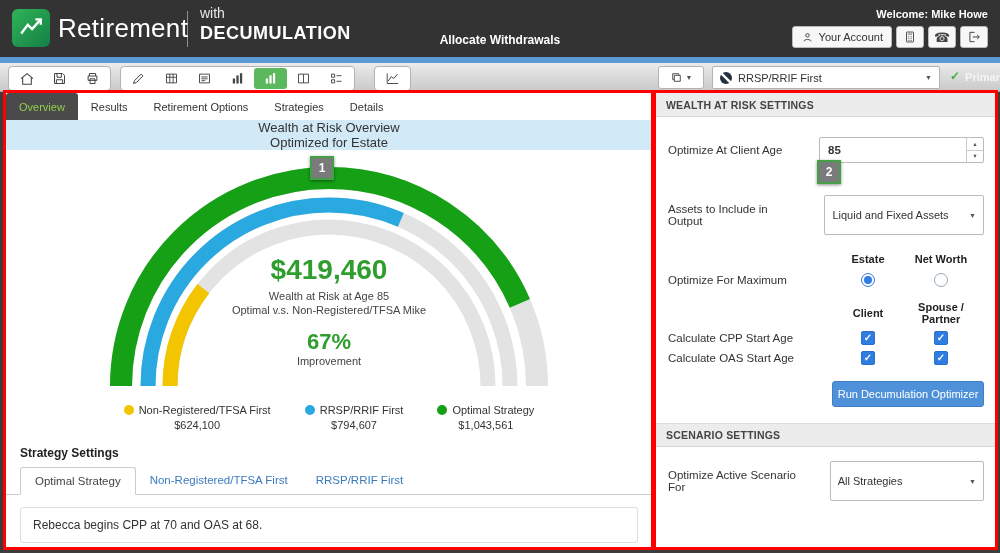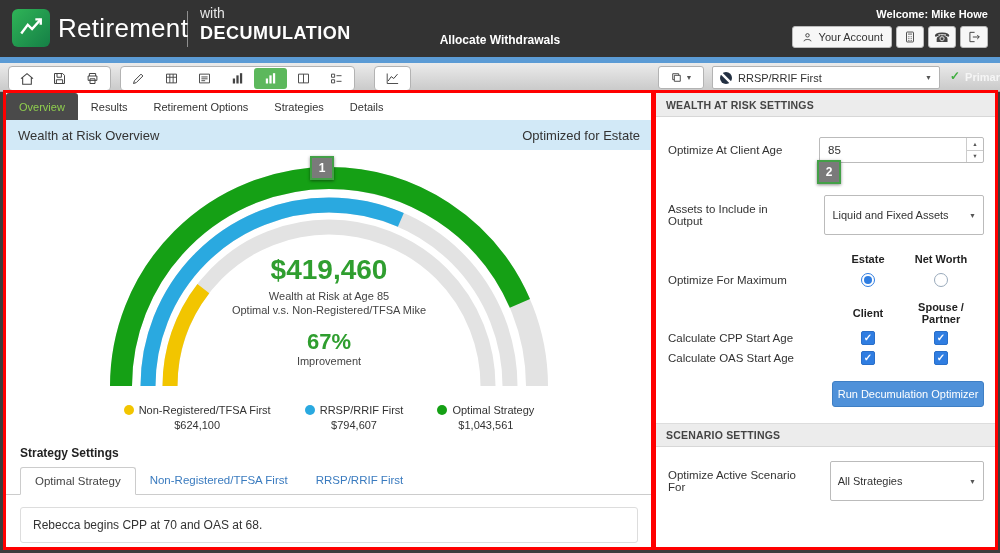--- a/index.html
+++ b/index.html
@@ -42,21 +42,21 @@
   .caret { font-size:7px; color:#555; }
   .primary { position:absolute; left:950px; top:8px; display:flex; gap:5px; font-size:11px; font-weight:bold; color:#f5f5f5; }
   .pcheck { color:#3fae3f; font-weight:bold; font-size:12px; line-height:11px; }
 
   
   .panel-left { position:absolute; left:6px; top:93px; width:646px; height:455px; background:#fff; overflow:hidden; }
   .main-tabs { display:flex; height:27px; align-items:stretch; }
   .main-tab { padding:0 13px; display:flex; align-items:center; font-size:11px; color:#333; cursor:pointer; }
   .main-tab.active { background:#4a4a4a; color:#8fce4e; border-radius:3px 3px 0 0; }
   .panel-bar { height:30px; background:#d2e9f7; display:flex; align-items:center; justify-content:space-between;
-               padding:0 12px; font-size:13px; color:#333; }
+               padding:0 12px; font-size:13px; color:#333;flex-direction:column; }
   .gauge-wrap { position:relative; width:460px; height:240px; margin:8px auto 0; }
   .gauge-svg { width:460px; height:240px; display:block; }
   .gauge-center { position:absolute; left:0; right:0; top:96px; text-align:center; }
   .gauge-amount { font-size:28px; font-weight:bold; color:#2f9e2f; }
   .gauge-line { font-size:11px; color:#444; margin-top:4px; }
   .gauge-line.l2 { margin-top:2px; }
   .gauge-pct { font-size:22px; font-weight:bold; color:#2f9e2f; margin-top:13px; }
   .gauge-imp { font-size:11px; color:#444; }
   .legend { display:flex; justify-content:center; gap:34px; margin-top:6px; }
   .legend-item { text-align:center; font-size:11px; color:#333; }
@@ -72,21 +72,21 @@
   .note-box { margin:12px 14px; border:1px solid #ddd; border-radius:3px; padding:10px 12px; font-size:12px; color:#333; }
 
   
   .panel-right { position:absolute; left:656px; top:93px; width:340px; height:455px; background:#fff; overflow:hidden; }
   .sec-hdr { height:24px; background:#ececec; border-top:1px solid #ddd; border-bottom:1px solid #d7d7d7; display:flex;
              align-items:center; padding:0 10px; font-size:10.5px; font-weight:bold; color:#444; letter-spacing:.2px; }
   .sbody { padding:0 12px 16px; }
   .srow { display:flex; align-items:center; justify-content:space-between;gap:24px; }
   .slabel { font-size:11.5px; color:#333; }
   .numbox { width:165px; height:26px; border:1px solid #bbb; border-radius:2px; display:flex; background:#fff; }
-  .numval { flex:1; display:flex; align-items:center; padding-left:8px; font-size:11.5px; color:#333; }
+  .numval { flex:1; display:flex; align-items:center; padding-left:8px; font-size:11.5px; color:#333;font-weight:bold; }
   .spin { width:17px; border-left:1px solid #ccc; display:flex; flex-direction:column; }
   .spin span { flex:1; display:flex; align-items:center; justify-content:center; font-size:5.5px; color:#555; cursor:pointer; }
   .spin span:first-child { border-bottom:1px solid #ccc; }
   .sel { width:165px; height:40px; border:1px solid #bbb; border-radius:2px; background:#fff; display:flex; align-items:center;
          justify-content:space-between; padding:0 7px; font-size:11px; color:#333; cursor:pointer; }
   .cols { display:flex; align-items:center; }
   .cols .slabel { flex:1; }
   .col1 { width:60px; display:flex; justify-content:center; }
   .col2 { width:86px; display:flex; justify-content:center; }
   .col-h { font-size:11px; font-weight:bold; color:#222; text-align:center; }

